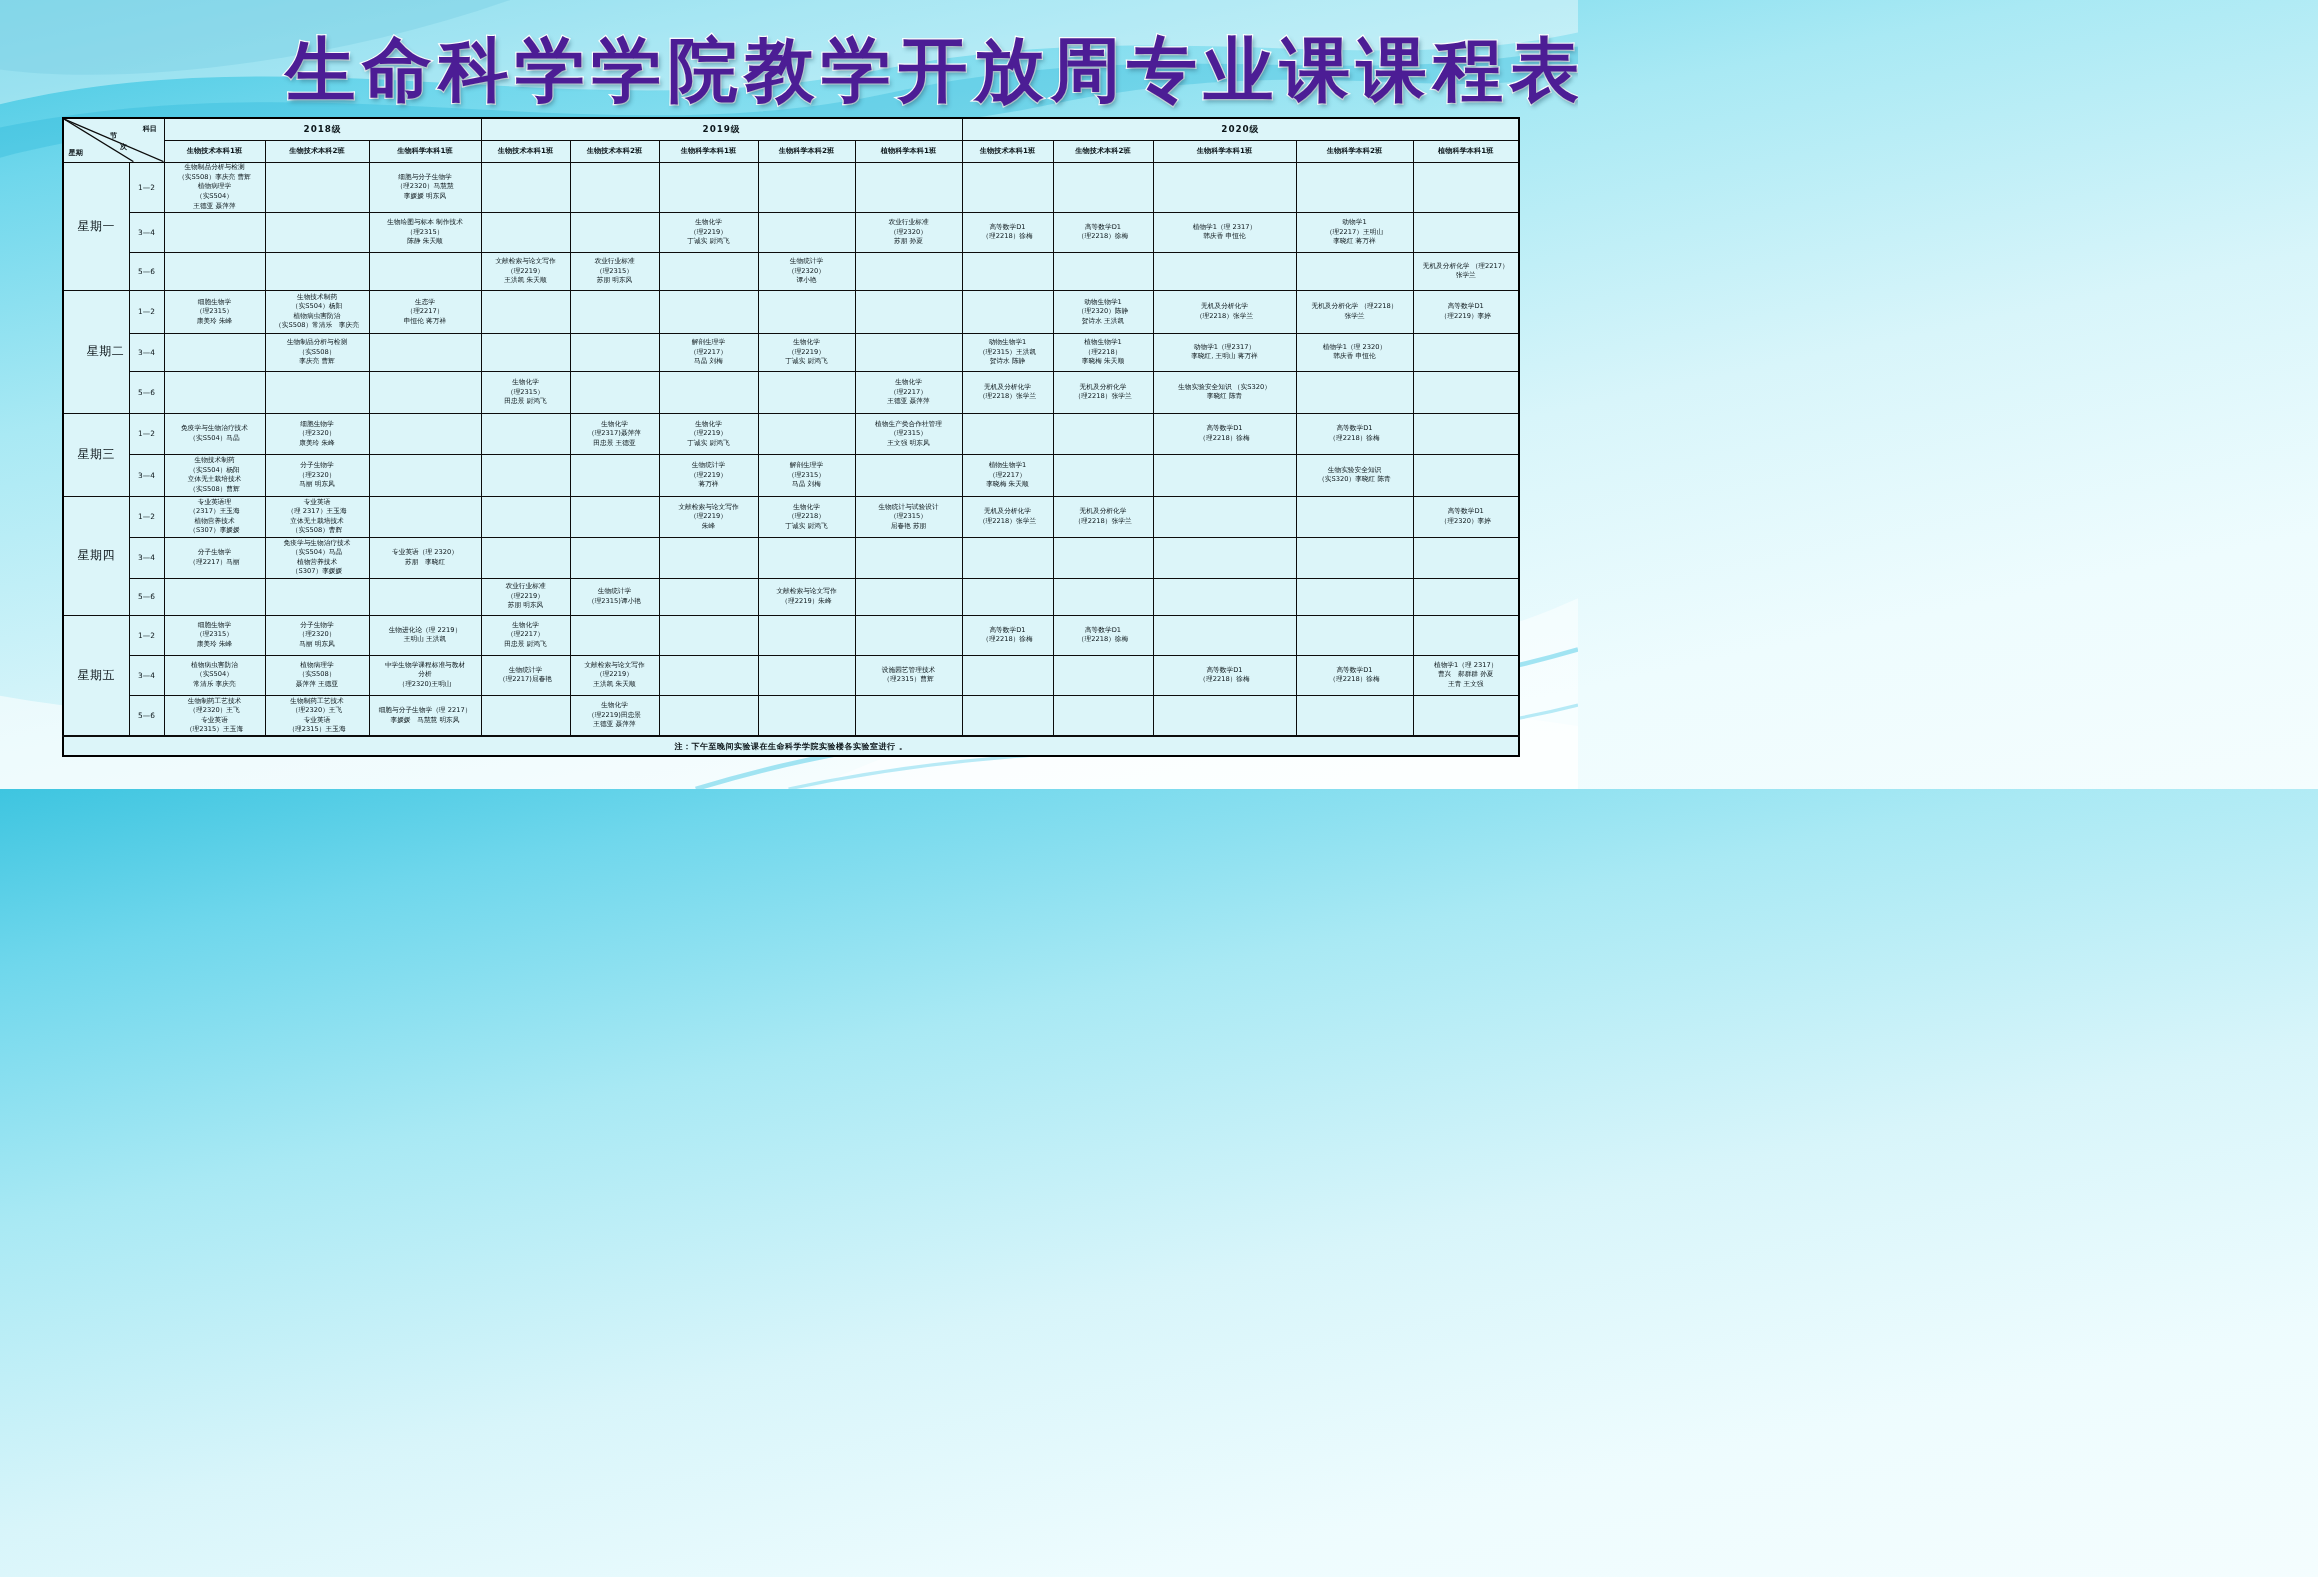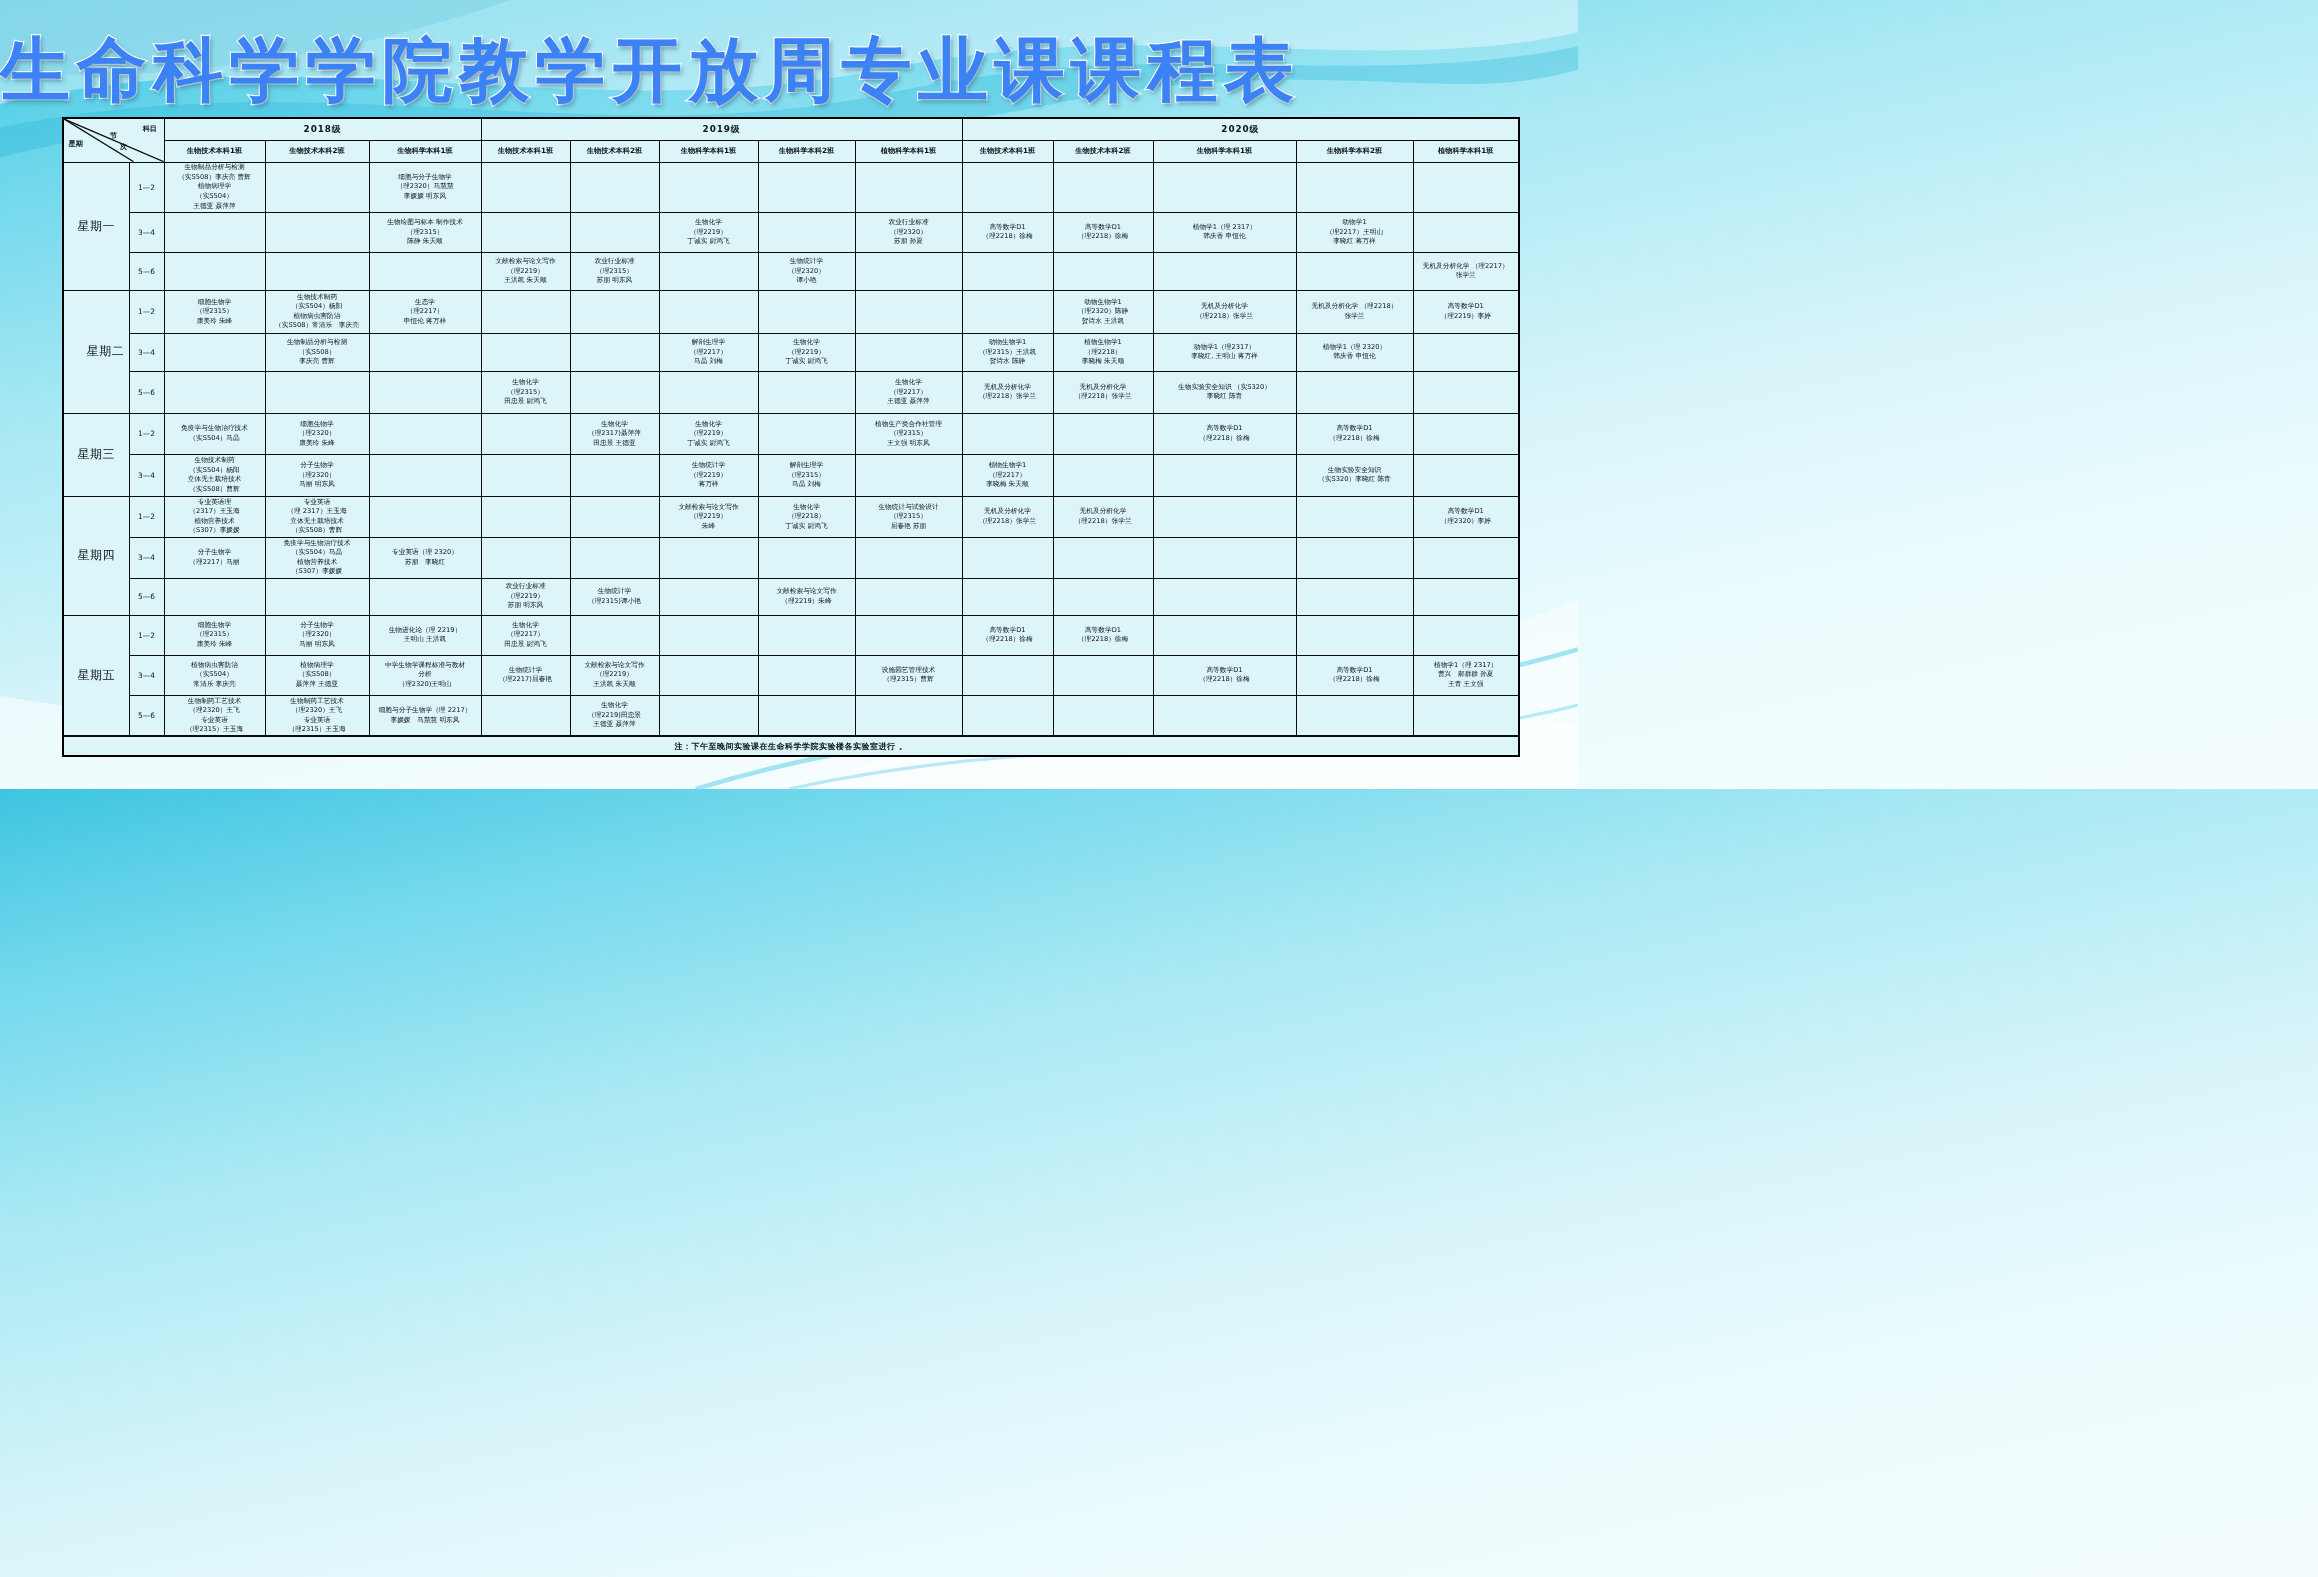--- a/index.html
+++ b/index.html
@@ -3,25 +3,26 @@
 <meta charset="utf-8">
 <style>
   html,body{margin:0;padding:0;}
   body{
     width:1578px;height:789px;overflow:hidden;position:relative;
     font-family:"DejaVu Sans","Liberation Sans",sans-serif;
     background:linear-gradient(168deg,#3ec5e0 0%,#6fd7ec 14%,#a9e9f4 34%,#d8f5fa 58%,#eefcfe 80%,#f4fdfe 100%);
   }
   #bg-waves{position:absolute;left:0;top:0;width:1578px;height:789px;}
   .page-title{
-    position:absolute;left:0;top:24px;width:1578px;text-align:left;
-    font-size:70px;font-weight:bold;letter-spacing:6.5px;color:#3b82f6;
+    position:absolute;left:0;top:24px;width:1578px;text-align:right;
+    font-size:70px;font-weight:bold;letter-spacing:6.5px;color:#4c1d95;
     -webkit-text-stroke:2.3px #ffffff;paint-order:stroke fill;
     text-shadow:1.9px 2.8px 4.6px rgba(40,90,110,0.45), 0 0 0.9px #fff;
     white-space:nowrap;
+    padding-left:8px;
   }
   .table-wrap{position:absolute;left:62px;top:117px;}
   table.sched{
     border-collapse:collapse;table-layout:fixed;
     background:#dcf5f9;border:2.3px solid #000;
   }
   table.sched th, table.sched td{
     border:0.9px solid #0c0c0c;padding:0.9px 1.4px;text-align:center;vertical-align:middle;
     color:#0b1418;overflow:hidden;
   }
@@ -30,21 +31,21 @@
   .cell-text{white-space:pre-line;}
   th.year{font-size:8.8px;font-weight:bold;height:19.5px;letter-spacing:0.9px;}
   th.cls{font-size:7.2px;font-weight:bold;height:18.5px;}
   td.day{font-size:12px;font-weight:normal;letter-spacing:0.5px;}
   td.period{font-size:7.4px;}
   .thickL{border-left-width:1.9px !important;}
   .corner{position:relative;padding:16px !important;margin-top:23px;}
   .corner svg{position:absolute;left:0;top:0;width:100%;height:100%;}
   .corner .lab{position:absolute;font-size:7.2px;font-weight:bold;}
   .lab-subject{right:6.5px;top:4.6px;}
-  .lab-week{left:4.6px;bottom:13px;}
+  .lab-week{left:4.6px;bottom:4px;}
   .lab-p0{left:46px;top:12px;font-size:7.2px;font-weight:bold;position:absolute;}
   .lab-p1{left:56px;top:23px;font-size:7.2px;font-weight:bold;position:absolute;}
   td.note-cell{
     text-align:left;font-size:8px;font-weight:bold;height:16px;
     border-top-width:2.3px !important;padding-left:2.8px;letter-spacing:0.5px;border-radius:8px;
   }
 </style>
 </head>
 <body>
 

